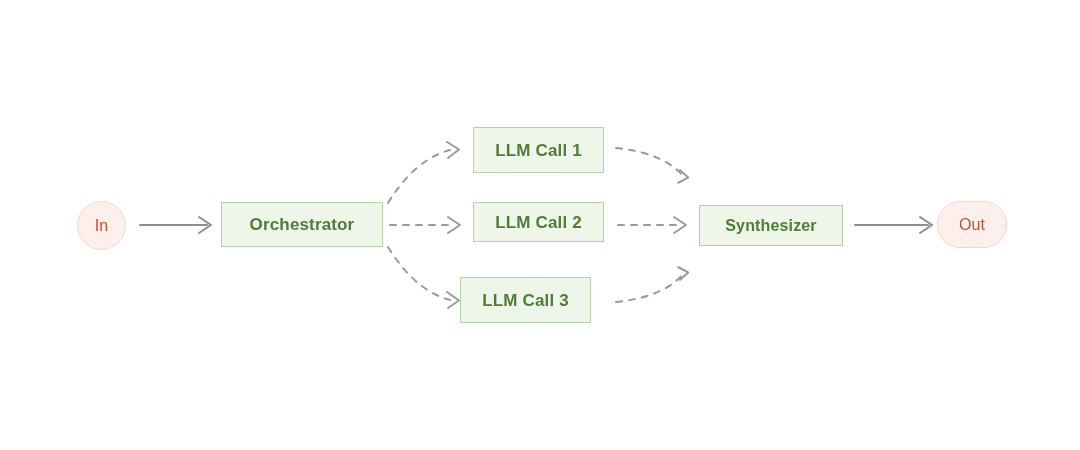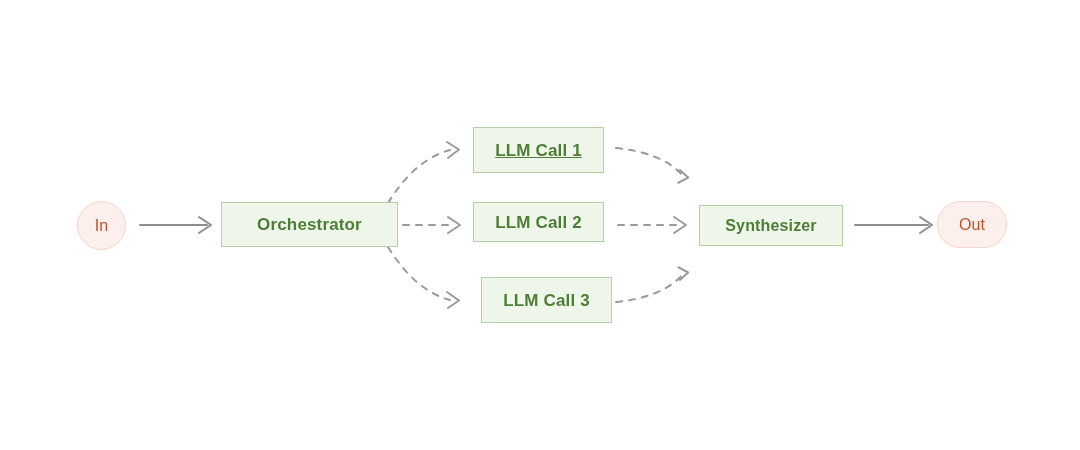--- a/index.html
+++ b/index.html
@@ -61,38 +61,37 @@
   #node-out {
     left: 937px;
     top: 201px;
     width: 70px;
     height: 47px;
     border-radius: 23px;
   }
   #node-orchestrator {
     left: 221px;
     top: 202px;
-    width: 177px;
+    width: 162px;
     height: 45px;
   }
   #node-llm-1 {
     left: 473px;
     top: 127px;
     width: 131px;
     height: 46px;
-    text-decoration: underline;
   }
   #node-llm-2 {
     left: 473px;
     top: 202px;
     width: 131px;
     height: 40px;
   }
   #node-llm-3 {
-    left: 481px;
+    left: 460px;
     top: 277px;
     width: 131px;
     height: 46px;
   }
   #node-synthesizer {
     left: 699px;
     top: 205px;
     width: 144px;
     height: 41px;
     font-size: 16px;

